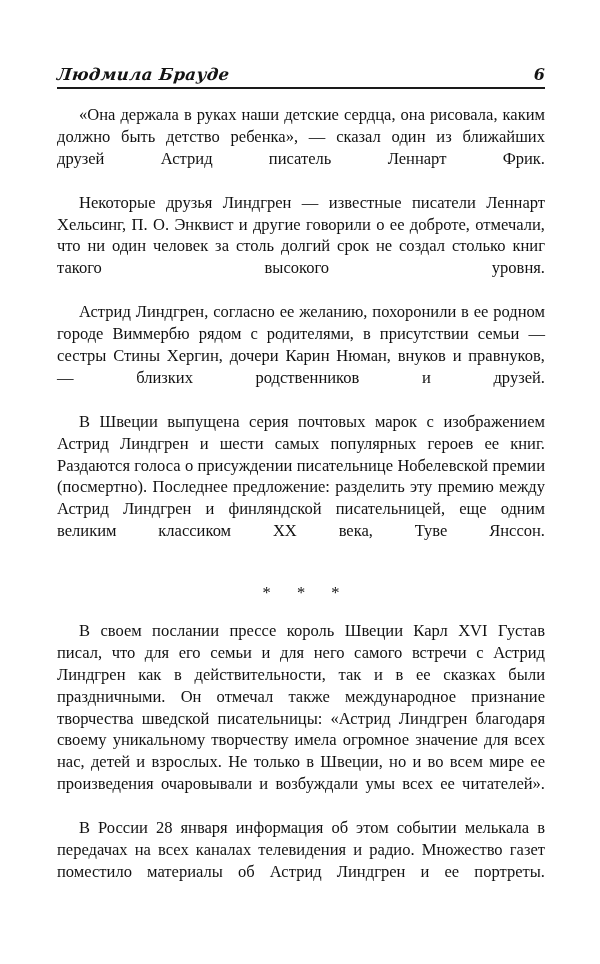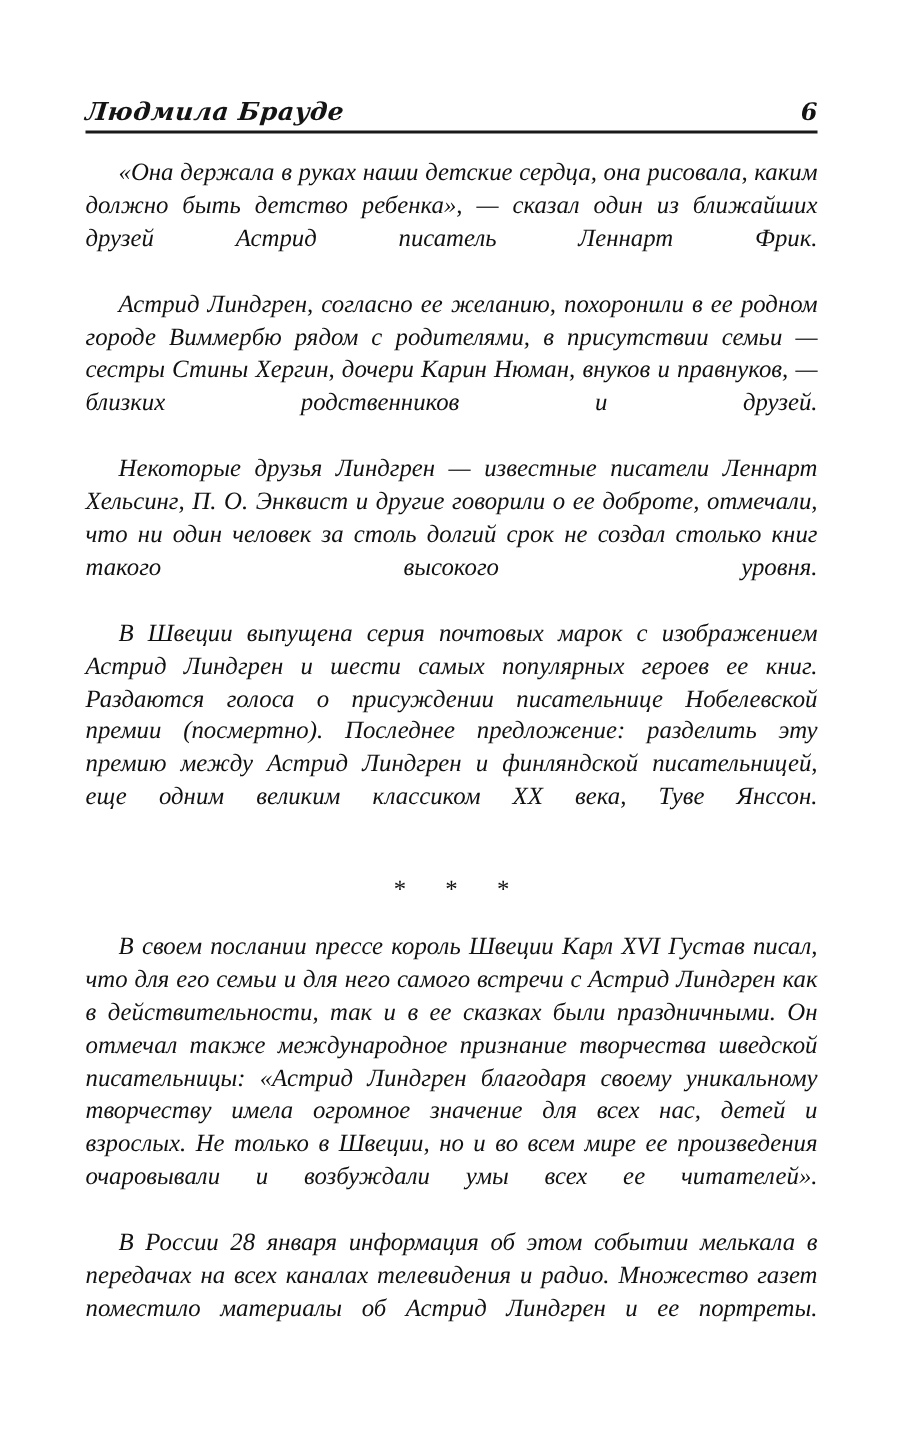--- a/index.html
+++ b/index.html
@@ -65,21 +65,20 @@
 
   p.para {
     margin: 0;
     font-size: 16.55px;
     line-height: 21.9px;
     text-align: justify;
     text-indent: 22px;
     text-justify: inter-word;
     word-spacing: 0.2px;
     hyphens: manual;
-    font-style: italic;
     -webkit-hyphens: manual;
   }
 
   
   p.para::after {
     content: "";
     display: inline-block;
     width: 100%;
   }
 
@@ -100,22 +99,22 @@
 <div class="page">
 
   <div class="running-head">
     <span class="running-head-author">Людмила Брауде</span>
     <span class="running-head-folio">6</span>
   </div>
 
   <div class="textblock">
 
     <p class="para">«Она держала в руках наши детские сердца, она рисовала, каким должно быть детство ребенка», — сказал один из ближайших друзей Астрид писатель Леннарт Фрик.</p>
+    <p class="para">Некоторые друзья Линдгрен — известные писатели Леннарт Хельсинг, П. О. Энквист и другие говорили о ее доброте, отмечали, что ни один человек за столь долгий срок не создал столько книг такого высокого уровня.</p>
     <p class="para">Астрид Линдгрен, согласно ее желанию, похоронили в ее родном городе Виммербю рядом с родителями, в присутствии семьи — сестры Стины Хергин, дочери Карин Нюман, внуков и правнуков, — близких родственников и друзей.</p>
-    <p class="para">Некоторые друзья Линдгрен — известные писатели Леннарт Хельсинг, П. О. Энквист и другие говорили о ее доброте, отмечали, что ни один человек за столь долгий срок не создал столько книг такого высокого уровня.</p>
     <p class="para">В Швеции выпущена серия почтовых марок с изображением Астрид Линдгрен и шести самых популярных героев ее книг. Раздаются голоса о присуждении писательнице Нобелевской премии (посмертно). Последнее предложение: разделить эту премию между Астрид Линдгрен и финляндской писательницей, еще одним великим классиком XX века, Туве Янссон.</p>
 
     <div class="divider">* * *</div>
 
     <p class="para">В своем послании прессе король Швеции Карл XVI Густав писал, что для его семьи и для него самого встречи с Астрид Линдгрен как в действительности, так и в ее сказках были праздничными. Он отмечал также международное признание творчества шведской писательницы: «Астрид Линдгрен благодаря своему уникальному творчеству имела огромное значение для всех нас, детей и взрослых. Не только в Швеции, но и во всем мире ее произведения очаровывали и возбуждали умы всех ее читателей».</p>
     <p class="para">В России 28 января информация об этом событии мелькала в передачах на всех каналах телевидения и радио. Множество газет поместило материалы об Астрид Линдгрен и ее портреты.</p>
 
   </div>
 
 </div>

